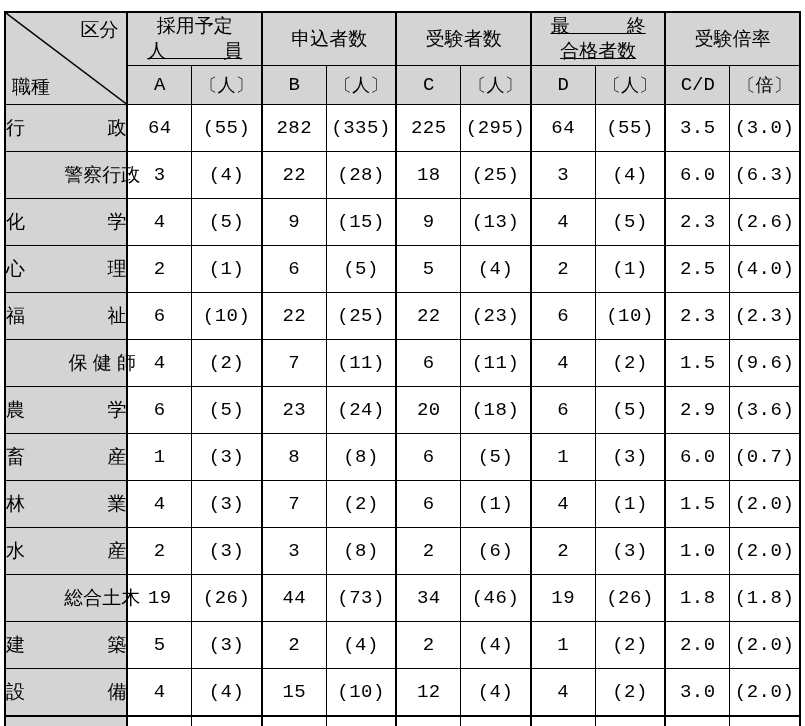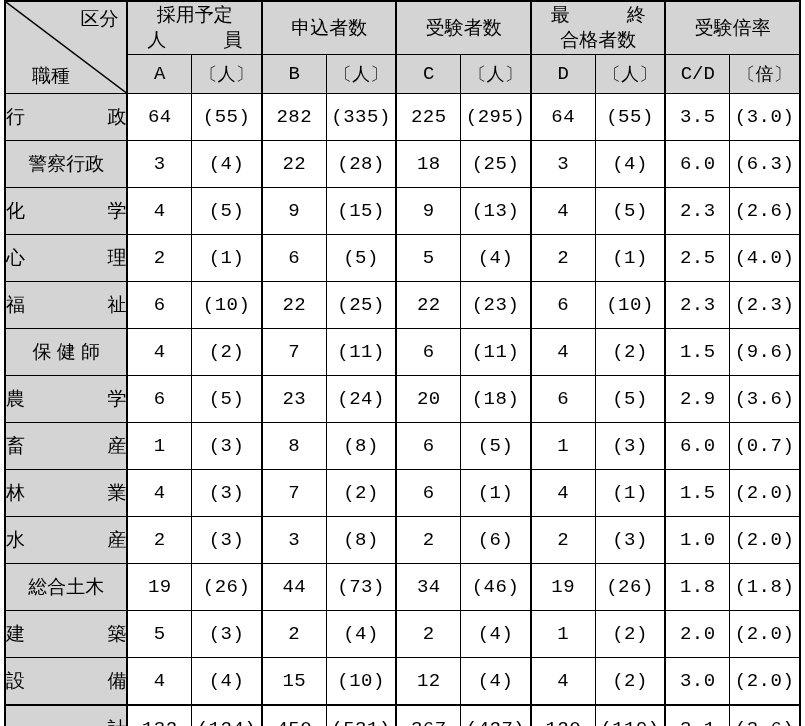--- a/index.html
+++ b/index.html
@@ -12,21 +12,21 @@
     height: 726px;
     font-family: "Liberation Sans", sans-serif;
     color: #000000;
     overflow: hidden;
   }
   #sheet {
     position: relative;
     width: 805px;
     height: 726px;
     box-sizing: border-box;
-    padding: 0 4px 4px 4px;
+    padding: 11px 4px 4px 4px;
   }
   table.exam {
     border-collapse: collapse;
     table-layout: fixed;
     width: 797px;
     height: 716px;
     border: 2px solid #000;
   }
   table.exam td, table.exam th {
     border: 1px solid #000;
@@ -74,36 +74,36 @@
     position: absolute;
     top: 4px;
     right: 8px;
     font-size: 19px;
   }
   .corner .shokushu {
     position: absolute;
     bottom: 4px;
     left: 6px;
     font-size: 19px;
-    margin-left: 20px;
   }
   
   td.job {
     background: #d4d4d4;
     font-size: 20px;
     height: 46px;
     padding: 0 10px;
   }
   td.job .jt {
     display: flex;
     justify-content: space-between;
     width: 100%;
   }
   td.job .jt.center {
     justify-content: center;
+    margin-left: 36px;
   }
   td.job .jt.total {
     justify-content: flex-end;
     padding-right: 6px;
   }
   
   td.val {
     font-family: "Liberation Mono", monospace;
     font-size: 20px;
     text-align: right;
@@ -115,21 +115,21 @@
     font-size: 20px;
     text-align: right;
     padding-right: 12px;
     letter-spacing: 0.5px;
   }
   tr.total-row td {
     border-top: 2px solid #000;
   }
   .thick-left { border-left: 2px solid #000 !important; }
   .hdr-group.thick-left, .hdr-sub.thick-left { border-left: 2px solid #000 !important; }
-  .nowrap { white-space: nowrap; }
+  .nowrap { white-space: nowrap; text-decoration: underline; }
 </style>
 </head>
 <body>
 
 <div id="sheet">
   <table class="exam">
     <colgroup>
       <col class="c-job">
       <col class="c-num">
         <col class="c-paren">

